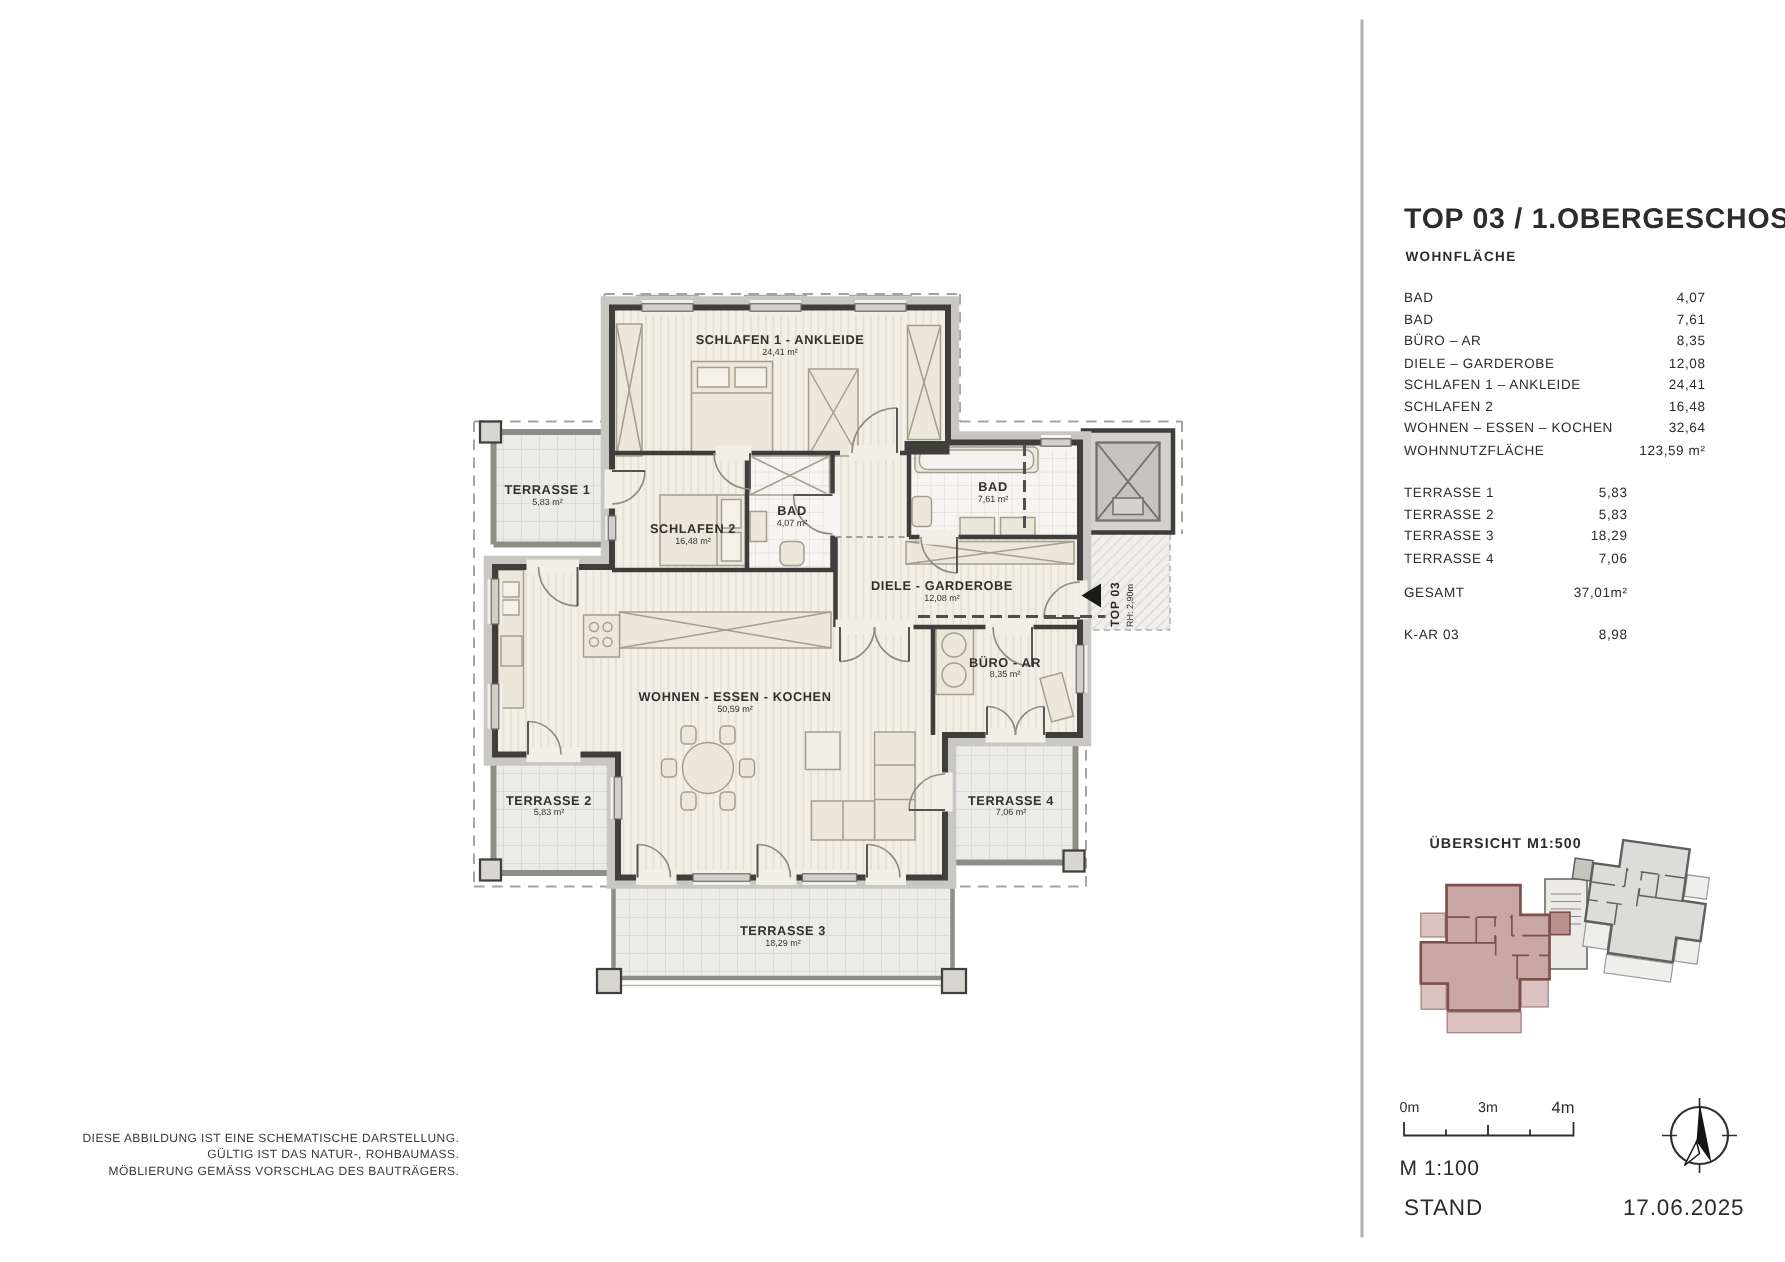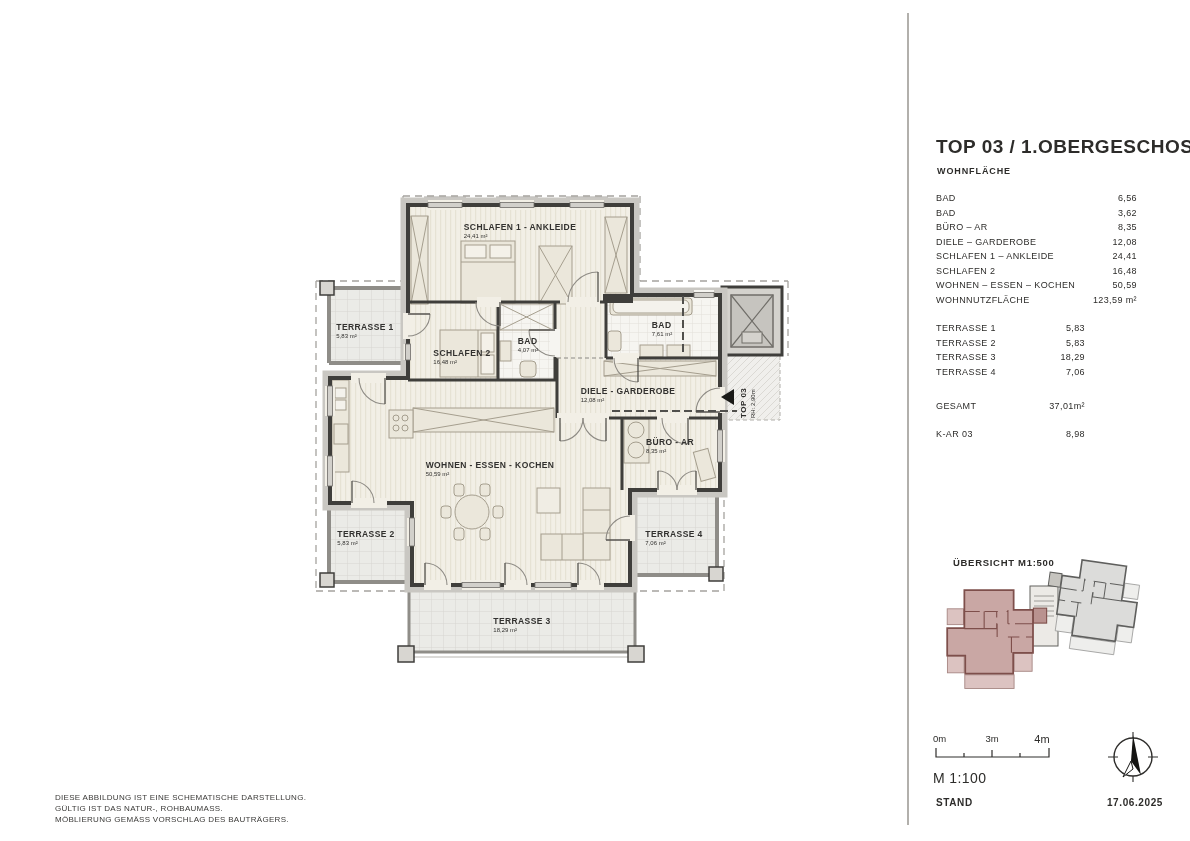--- a/index.html
+++ b/index.html
@@ -12,32 +12,32 @@
   .abs{position:absolute;}
   
   .divider{left:907px;top:13px;width:2px;height:812px;background:#b2b0ac;}
   .panel-title{left:936px;top:136px;font-size:19px;font-weight:600;letter-spacing:.5px;white-space:nowrap;}
   .section-label{left:937px;top:166px;font-size:9px;font-weight:600;letter-spacing:.9px;}
   .rows{left:936px;width:201px;}
   .rows.r1{top:191px;}
   .rows.r2{top:321px;width:149px;}
   .prow{display:flex;justify-content:space-between;line-height:14.5px;font-size:9px;font-weight:500;letter-spacing:.4px;white-space:nowrap;}
   .prow .pv{text-align:right;}
-  .prow.gap-s{margin-top:20px;}
+  .prow.gap-s{margin-top:9px;}
   .prow.gap-l{margin-top:13px;}
   .overview-label{left:953px;top:557px;font-size:9.5px;font-weight:600;letter-spacing:.7px;}
   .sb0{left:933px;top:733px;font-size:9.5px;}
   .sb2{left:992px;top:733px;font-size:9.5px;transform:translateX(-50%);}
   .sb4{left:1042px;top:733px;font-size:11px;transform:translateX(-50%);}
   .mscale{left:933px;top:770px;font-size:14px;letter-spacing:.4px;}
-  .standrow{left:936px;top:797px;width:227px;display:flex;justify-content:space-between;font-size:10px;letter-spacing:.6px;font-weight:bold;}
+  .standrow{left:936px;top:797px;width:227px;display:flex;justify-content:space-between;font-size:15px;letter-spacing:.6px;}
   
-  .footer{left:55px;top:792px;font-size:8px;line-height:11px;letter-spacing:.3px;color:#3a3937;}
+  .footer{left:55px;top:753px;font-size:8px;line-height:11px;letter-spacing:.3px;color:#3a3937;text-align:right;}
   
-  .room-label{position:absolute;transform:translate(-50%,-50%);white-space:nowrap;color:#32312f;}
+  .room-label{position:absolute;transform:translate(-50%,-50%);text-align:center;white-space:nowrap;color:#32312f;}
   .room-label .rn{font-size:8.5px;font-weight:bold;letter-spacing:.4px;}
   .room-label .ra{font-size:6px;margin-top:1px;}
 </style>
 </head>
 <body>
 
 <svg class="abs" width="1190" height="841" viewBox="0 0 1190 841" style="left:0;top:0">
   <defs>
     <pattern id="wood" width="5" height="5" patternUnits="userSpaceOnUse">
       <rect width="5" height="5" fill="#f2efe6"></rect>
@@ -375,45 +375,45 @@
 </div>
 
 <div class="abs divider"></div>
 
 <div class="abs panel-title">TOP 03 / 1.OBERGESCHOSS</div>
 <div class="abs section-label">WOHNFLÄCHE</div>
 
 <div class="abs rows r1">
   <div class="prow">
       <span class="pl">BAD</span>
-      <span class="pv">6,56</span>
+      <span class="pv">4,07</span>
     </div>
   <div class="prow">
       <span class="pl">BAD</span>
-      <span class="pv">3,62</span>
+      <span class="pv">7,61</span>
     </div>
   <div class="prow">
       <span class="pl">BÜRO – AR</span>
       <span class="pv">8,35</span>
     </div>
   <div class="prow">
       <span class="pl">DIELE – GARDEROBE</span>
       <span class="pv">12,08</span>
     </div>
   <div class="prow">
       <span class="pl">SCHLAFEN 1 – ANKLEIDE</span>
       <span class="pv">24,41</span>
     </div>
   <div class="prow">
       <span class="pl">SCHLAFEN 2</span>
       <span class="pv">16,48</span>
     </div>
   <div class="prow">
       <span class="pl">WOHNEN – ESSEN – KOCHEN</span>
-      <span class="pv">50,59</span>
+      <span class="pv">32,64</span>
     </div>
   <div class="prow">
       <span class="pl">WOHNNUTZFLÄCHE</span>
       <span class="pv">123,59 m²</span>
     </div>
 </div>
 
 <div class="abs rows r2">
   <div class="prow">
       <span class="pl">TERRASSE 1</span>

